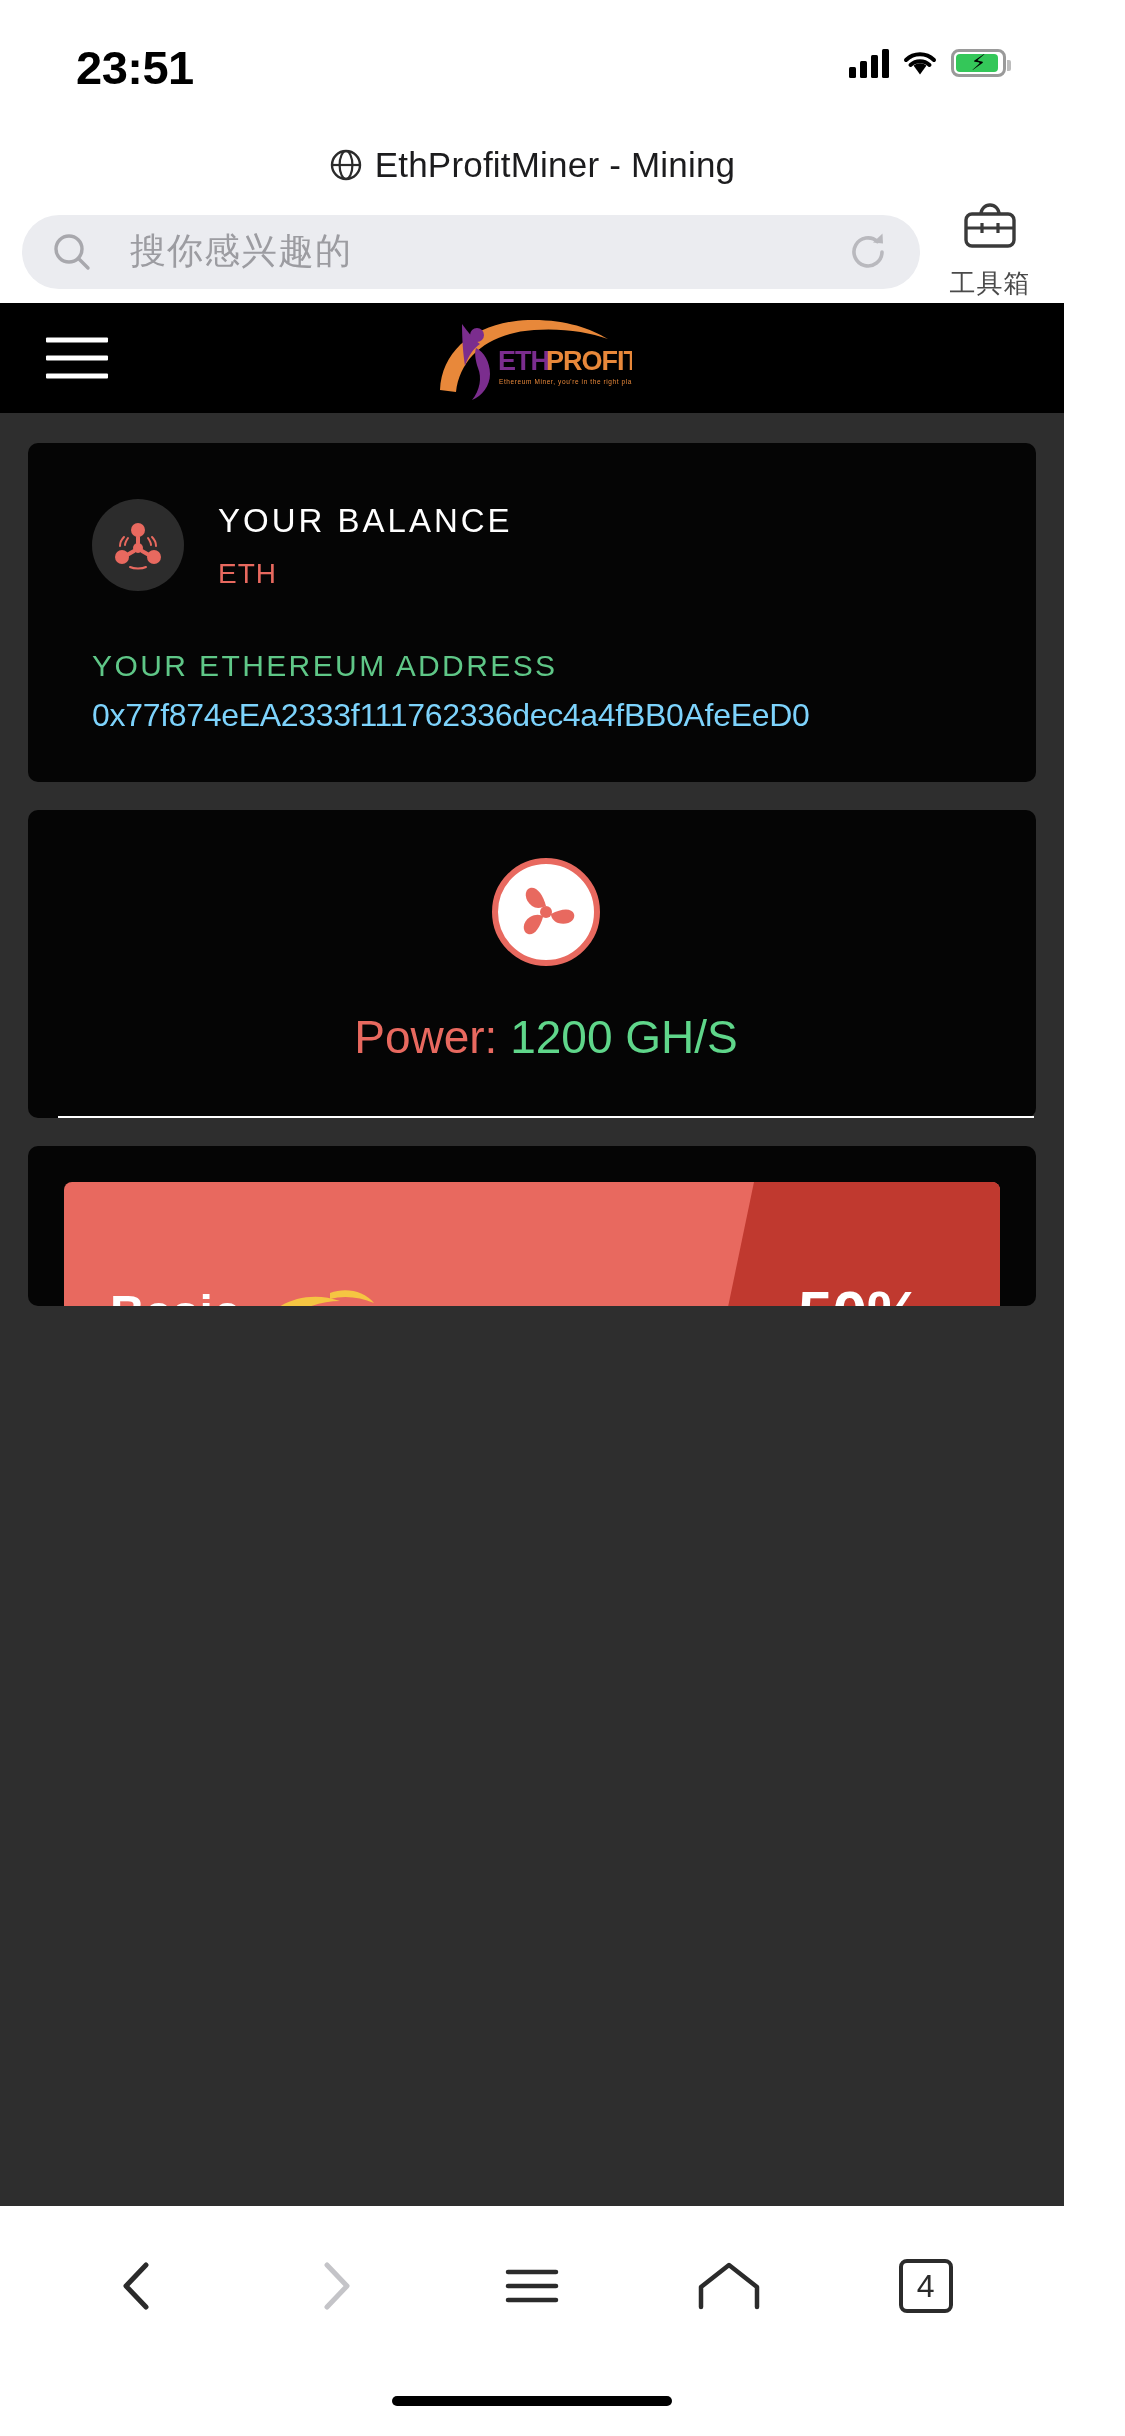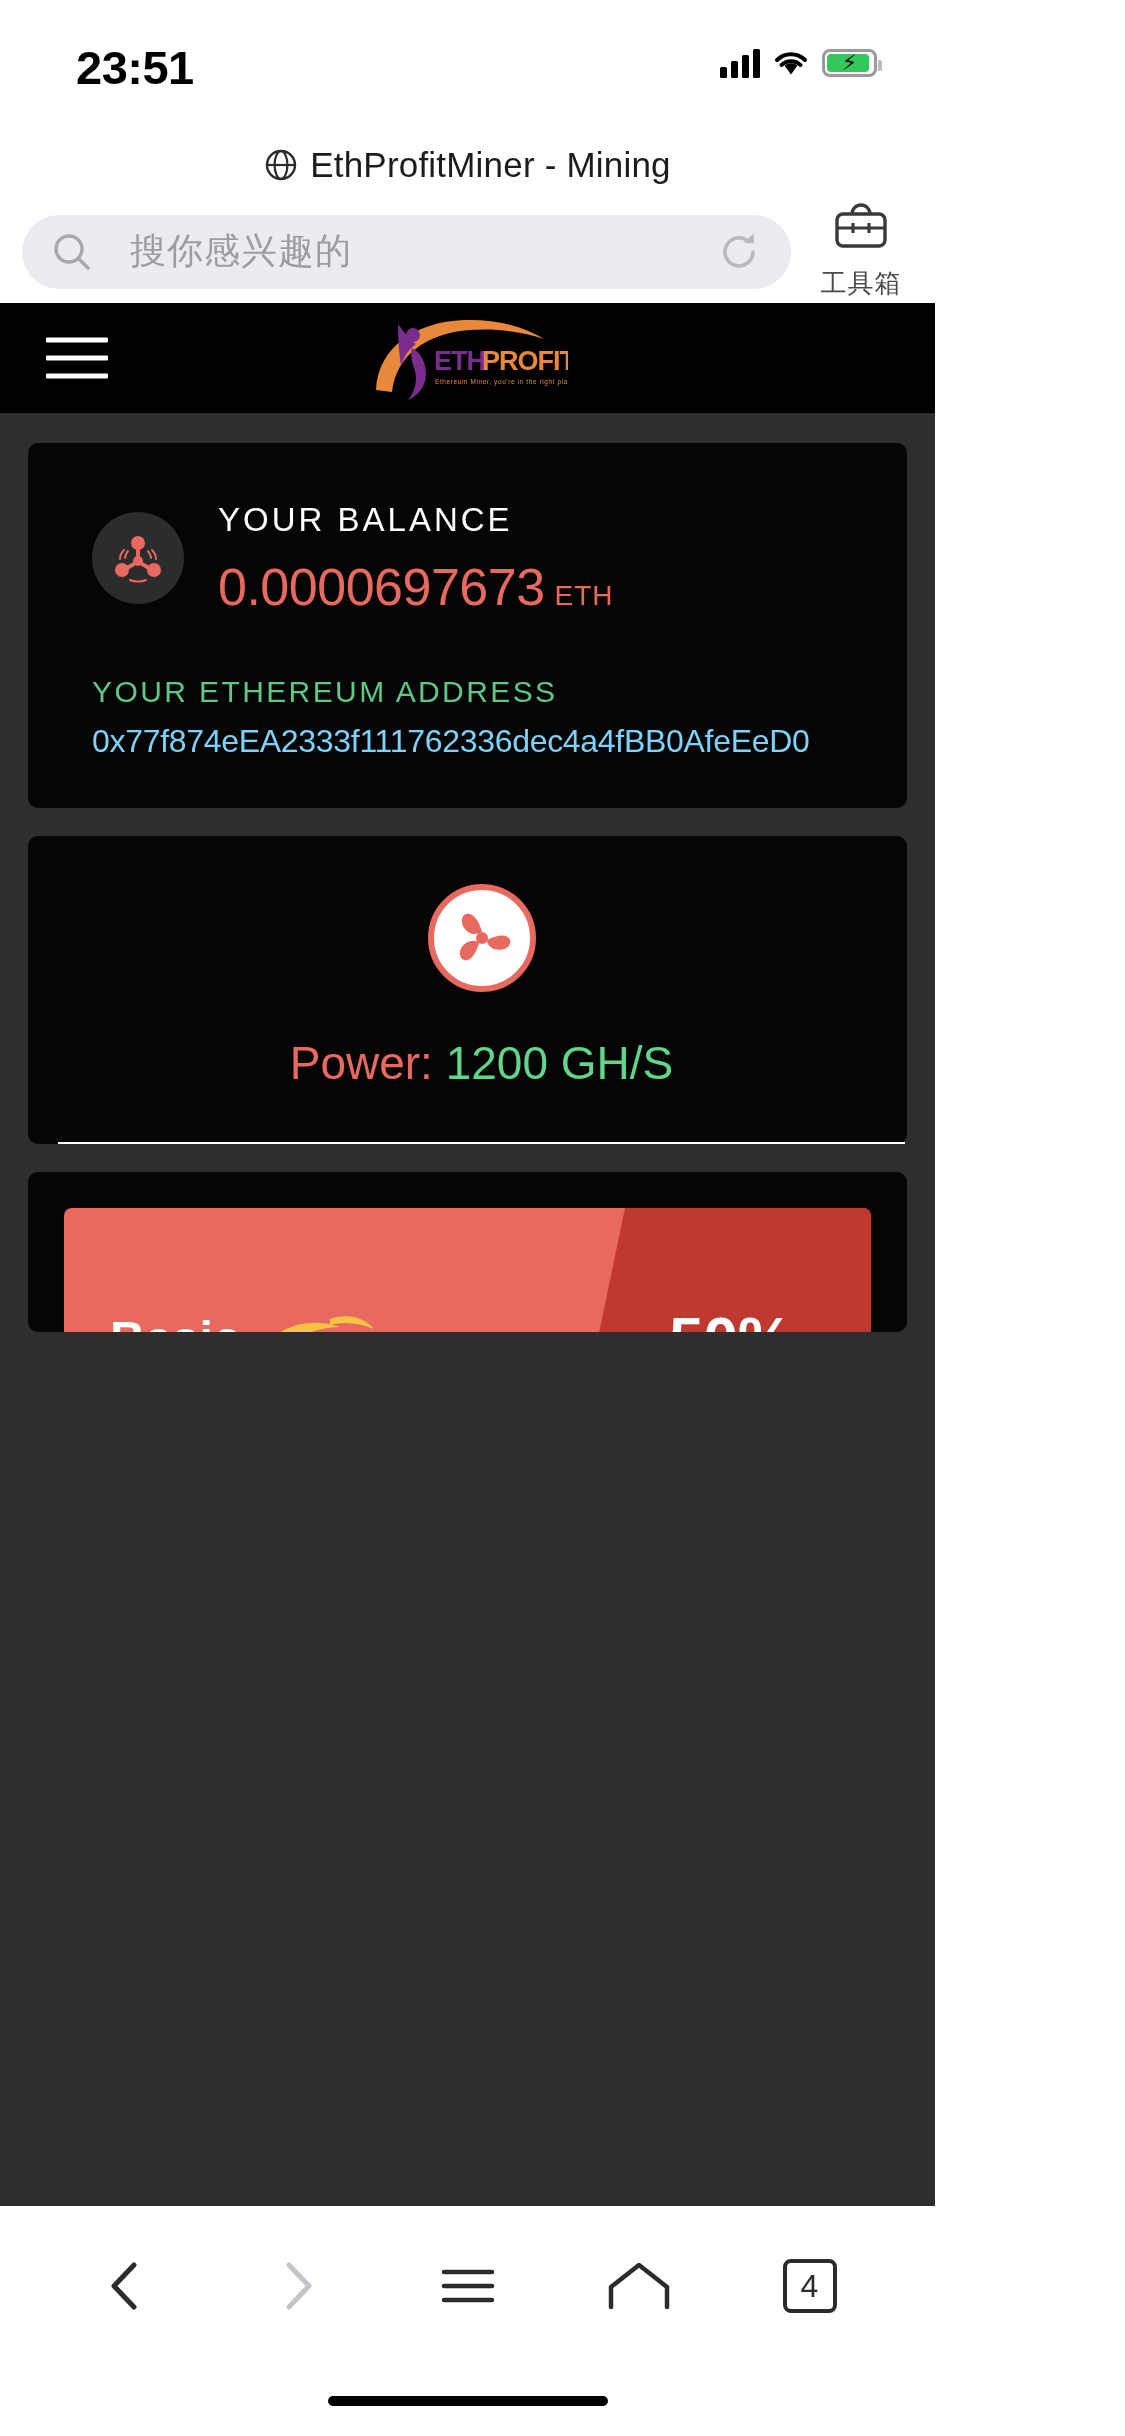--- a/index.html
+++ b/index.html
@@ -5,21 +5,21 @@
   * { box-sizing: border-box; margin: 0; padding: 0; }
   html, body {
     width: 1125px;
     height: 2436px;
     background: #ffffff;
     font-family: "Liberation Sans", "DejaVu Sans", sans-serif;
     overflow: hidden;
   }
   .phone {
     position: relative;
-    width: 935px;
+    width: 1064px;
     height: 2436px;
     background: #ffffff;
     display: flex;
     flex-direction: column;
     justify-content: space-between;
   }
 
   
   .statusbar {
     height: 130px;
@@ -412,21 +412,20 @@
             <circle cx="28" cy="31" r="5" fill="#e8695f"></circle>
             <path d="M28 20 L28 26 M24 34 L17 38 M32 34 L39 38" stroke="#e8695f" stroke-width="4" stroke-linecap="round"></path>
             <path d="M14 20 C11 23 10 26 10 29 M18 21 C16 24 15 26 15 28" stroke="#e8695f" stroke-width="2" fill="none" stroke-linecap="round"></path>
             <path d="M42 20 C45 23 46 26 46 29 M38 21 C40 24 41 26 41 28" stroke="#e8695f" stroke-width="2" fill="none" stroke-linecap="round"></path>
             <path d="M20 50 C24 52 32 52 36 50" stroke="#e8695f" stroke-width="2" fill="none" stroke-linecap="round"></path>
           </svg>
         </div>
         <div class="bal-texts">
           <div class="bal-label">YOUR BALANCE</div>
           <div class="bal-value-row">
-            <span class="bal-value">0.0000697673</span>
             <span class="bal-unit">ETH</span>
           </div>
         </div>
       </div>
       <div class="addr-label">YOUR ETHEREUM ADDRESS</div>
       <div class="addr-value">0x77f874eEA2333f111762336dec4a4fBB0AfeEeD0</div>
     </div>
 
     <div class="card power-card">
       <div class="power-top">

